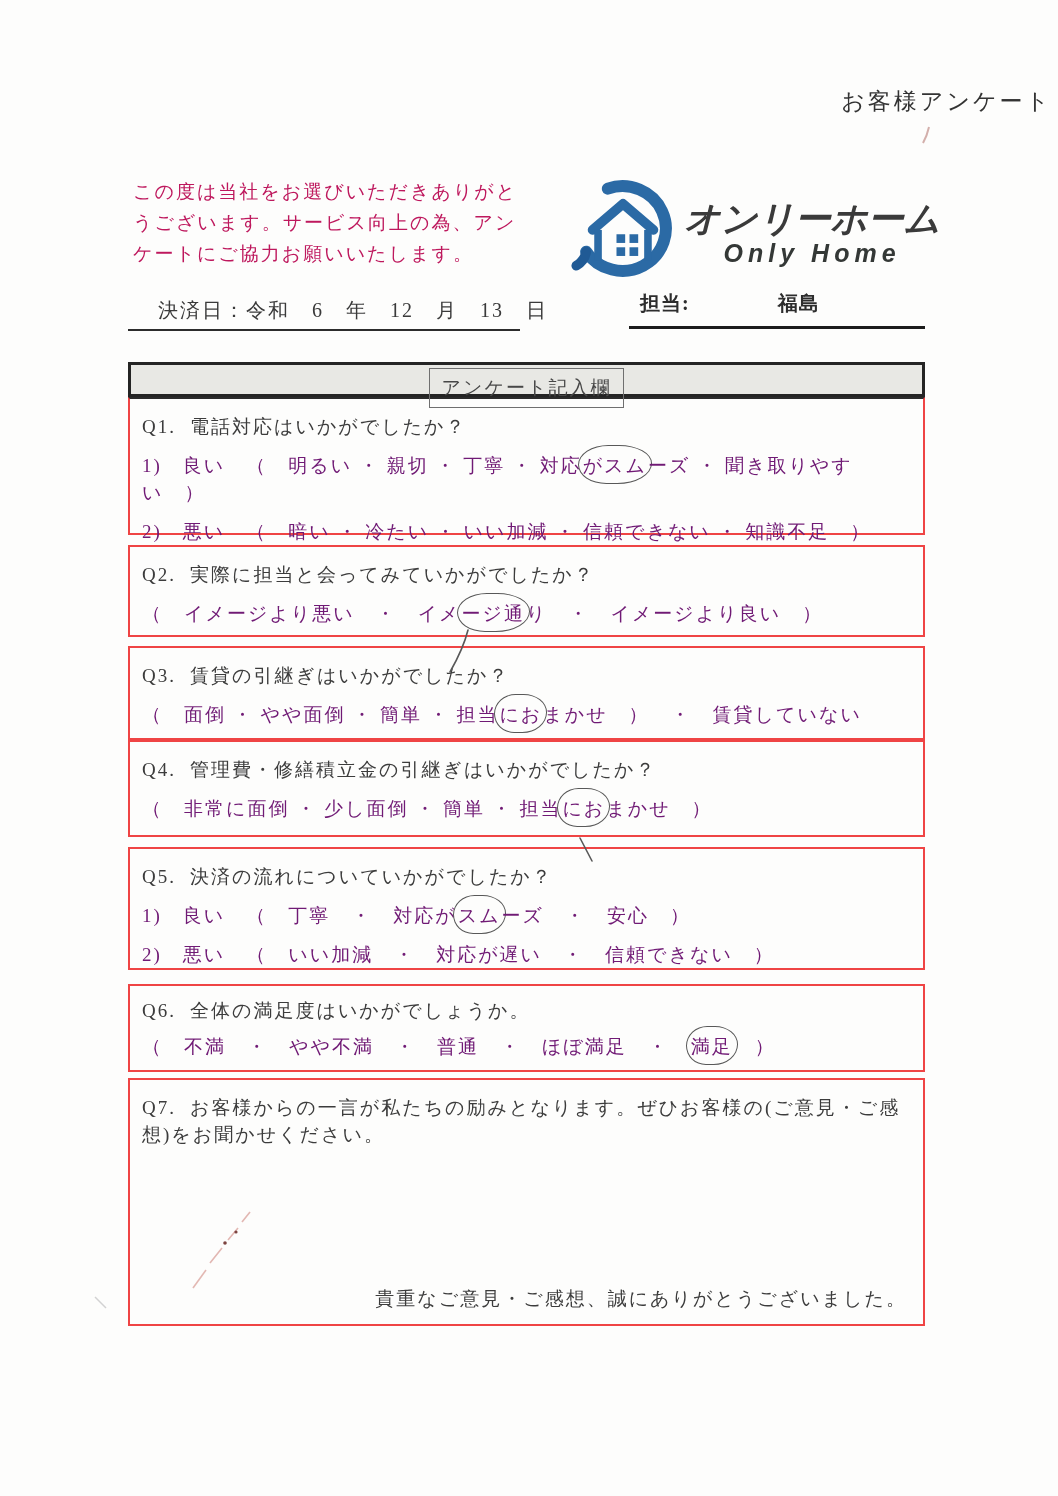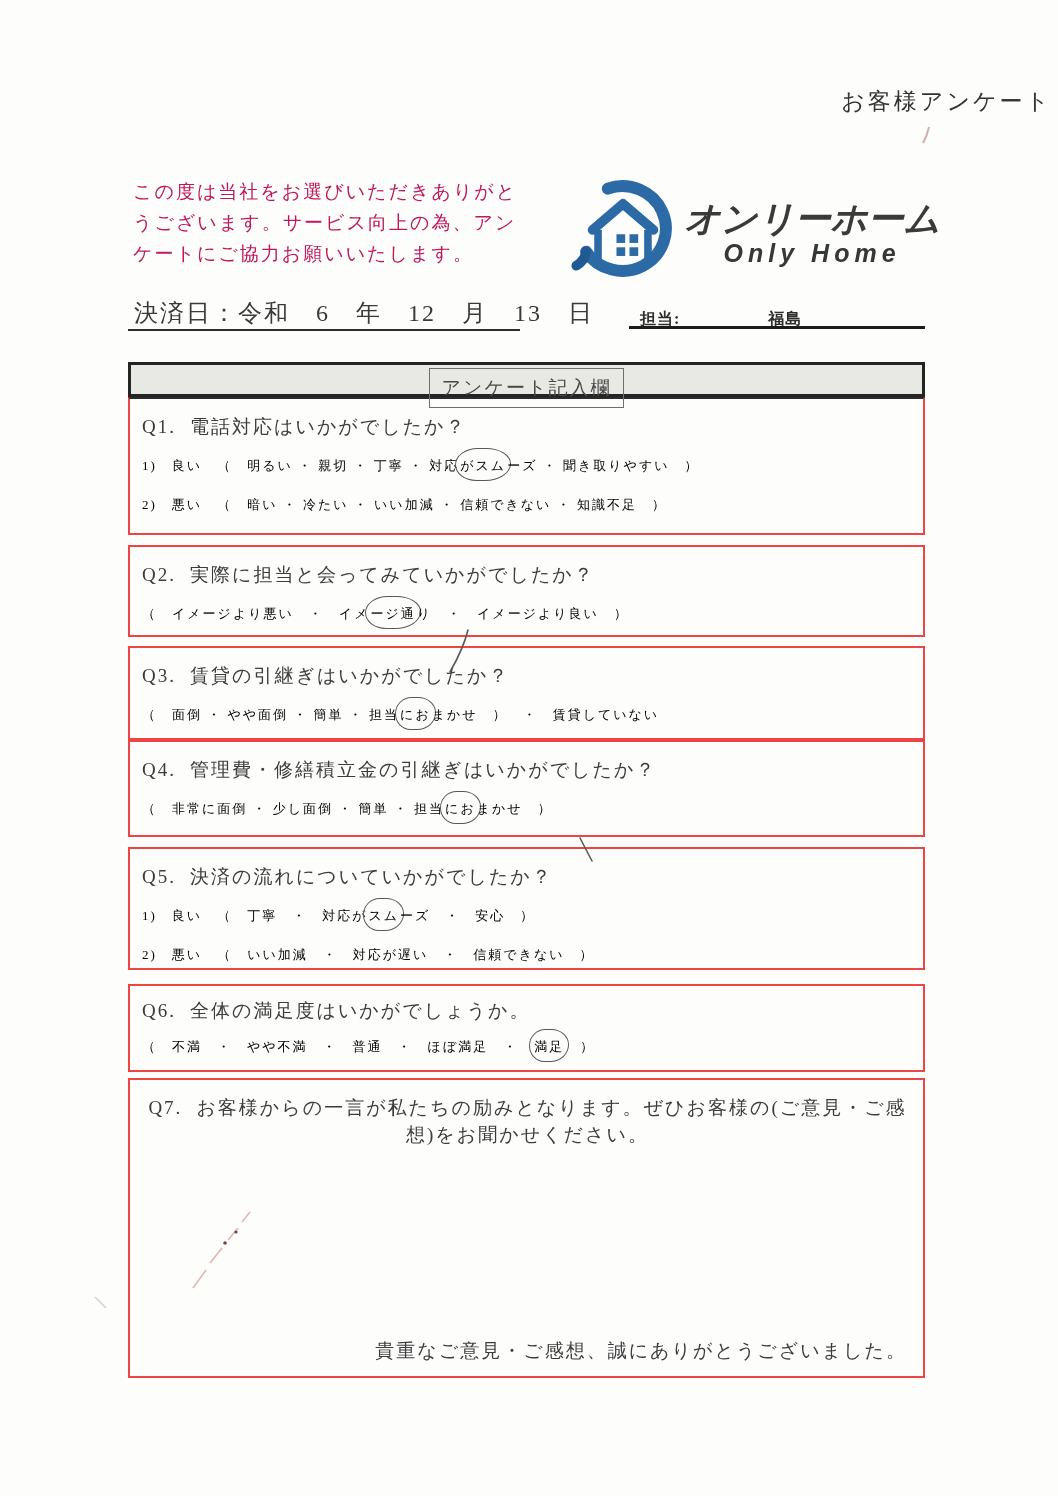--- a/index.html
+++ b/index.html
@@ -23,51 +23,51 @@
   .brand-jp{
     font-family:"Liberation Sans","DejaVu Sans",sans-serif;
     font-size:36px; font-weight:bold; letter-spacing:0px; color:#3a3a3a; line-height:40px;
   }
   .brand-en{
     font-family:"Liberation Sans","DejaVu Sans",sans-serif;
     font-size:25px; font-weight:bold; letter-spacing:5px; color:#343836; line-height:28px;
   }
   
   .date-line{
-    position:absolute; top:297px; left:134px; font-size:24px; letter-spacing:2px; color:#3a3a3a;
+    position:absolute; top:297px; left:158px; font-size:20px; letter-spacing:2px; color:#3a3a3a;
   }
   .date-underline{position:absolute; top:329px; left:128px; width:392px; height:2px; background:#2c2c2c;}
-  .staff-line{position:absolute; top:309px; left:640px; font-size:16px; font-weight:bold; color:#2d2d2d; letter-spacing:1px;}
+  .staff-line{position:absolute; top:290px; left:640px; font-size:20px; font-weight:bold; color:#2d2d2d; letter-spacing:1px;}
   .staff-name{margin-left:88px;}
   .staff-underline{position:absolute; top:326px; left:629px; width:296px; height:3px; background:#1c1c1c;}
   
   .survey{position:absolute; top:362px; left:128px; width:797px;}
   .survey-header{
     box-sizing:border-box; border:3px solid #242424; background:#e8e8e4;
     height:35px; text-align:center; padding-top:3px;
   }
   .survey-header-inner{
     display:inline-block; border:1px solid #6f6f6f; padding:7px 12px;
     font-size:19px; letter-spacing:2px; color:#474747; line-height:24px;
   }
   .qbox{
     box-sizing:border-box; border:2px solid #ef4444; background:transparent;
     padding:14px 10px 0 12px; overflow:visible;
   }
   .qtitle{font-size:19px; letter-spacing:2px; line-height:27px; color:#3c3c3c;}
   .qid{margin-right:14px;}
-  .qrow{font-size:13px; letter-spacing:2px; line-height:27px; margin-top:12px; color:#000000; white-space:pre-wrap;}
+  .qrow{font-size:19px; letter-spacing:2px; line-height:27px; margin-top:12px; color:#701a75; white-space:pre-wrap;}
   .q1{height:138px; margin-bottom:10px; border-top:2px solid #2b2b2b;}
   .q2{height:92px;  margin-bottom:9px;}
   .q3{height:94px;  }
   .q4{height:97px;  margin-bottom:10px;}
   .q5{height:123px; margin-bottom:14px;}
   .q6{height:88px;  margin-bottom:6px; padding-top:11px;}
   .q6 .qrow{margin-top:9px;}
-  .q7{height:300px; position:relative;text-align:center;}
+  .q7{height:248px; position:relative;}
   .closing{
     position:absolute; right:16px; bottom:12px;
     font-size:19px; letter-spacing:2px; color:#3c3c3c;
   }
   
   .circ{
     border:1.6px solid #585858;
     border-radius:48% 52% 55% 45% / 60% 55% 62% 58%;
     padding:9px 4px 7px 4px; margin:0 -4px;
   }

